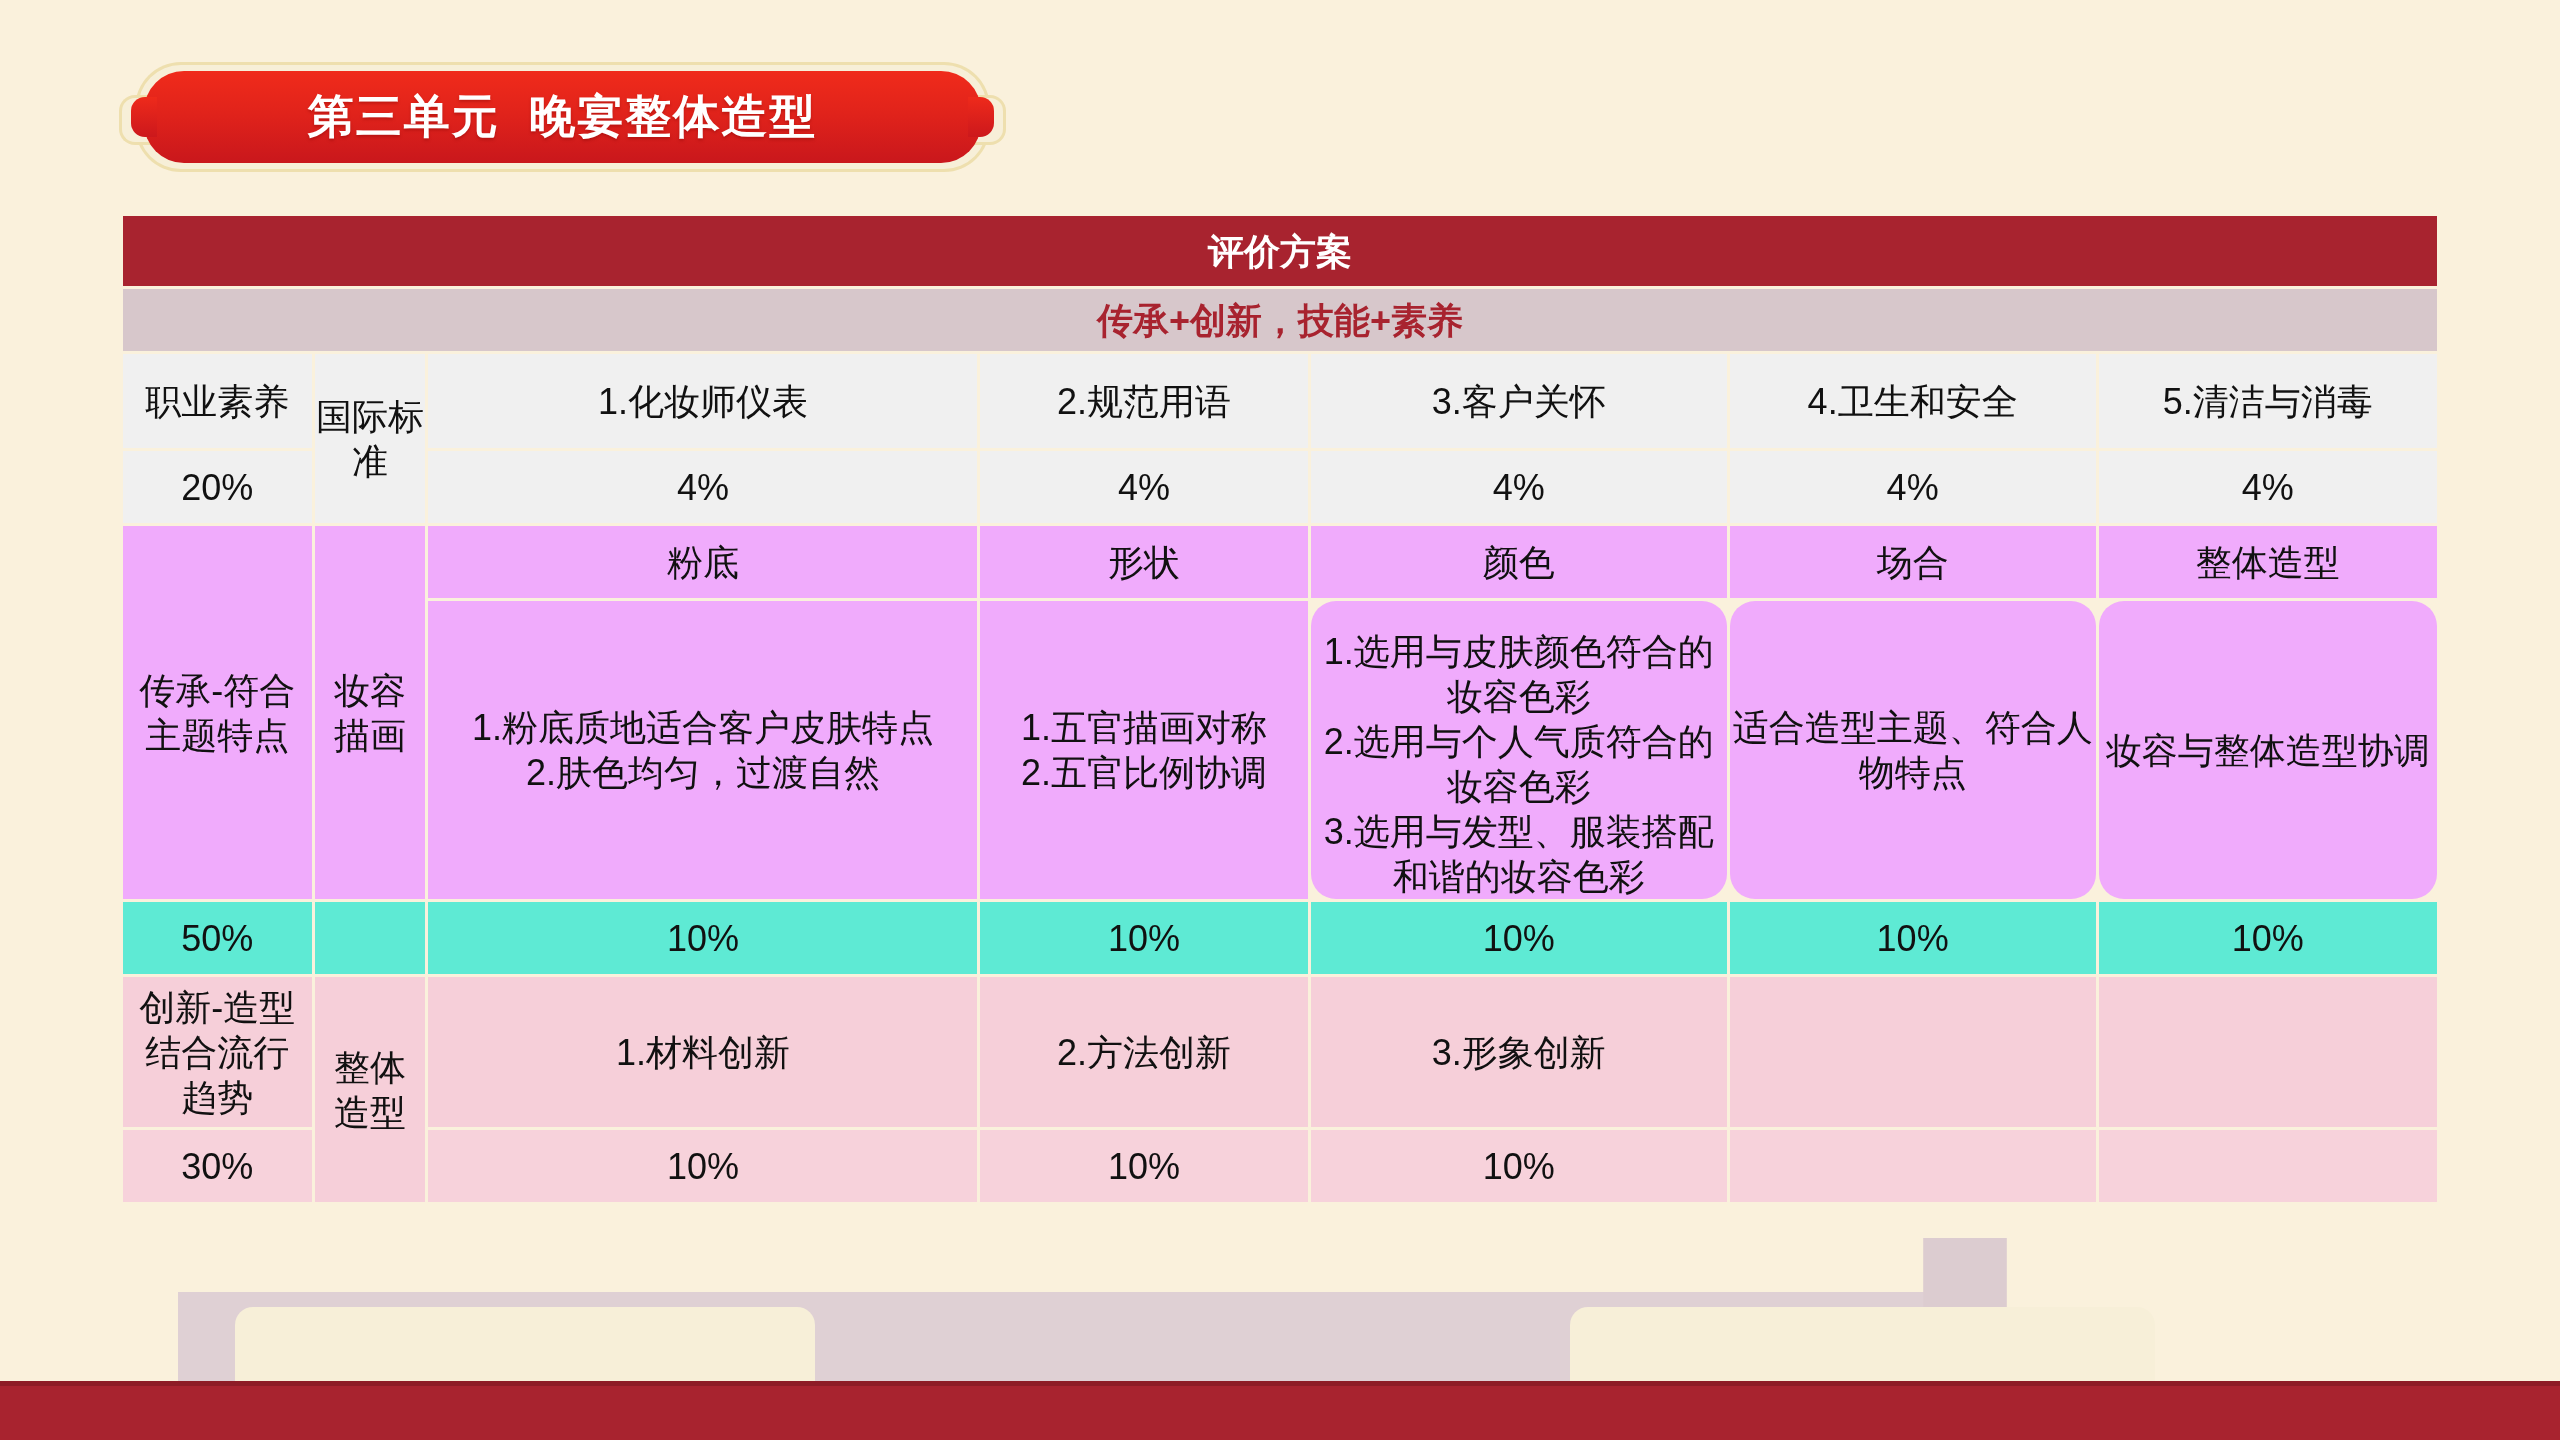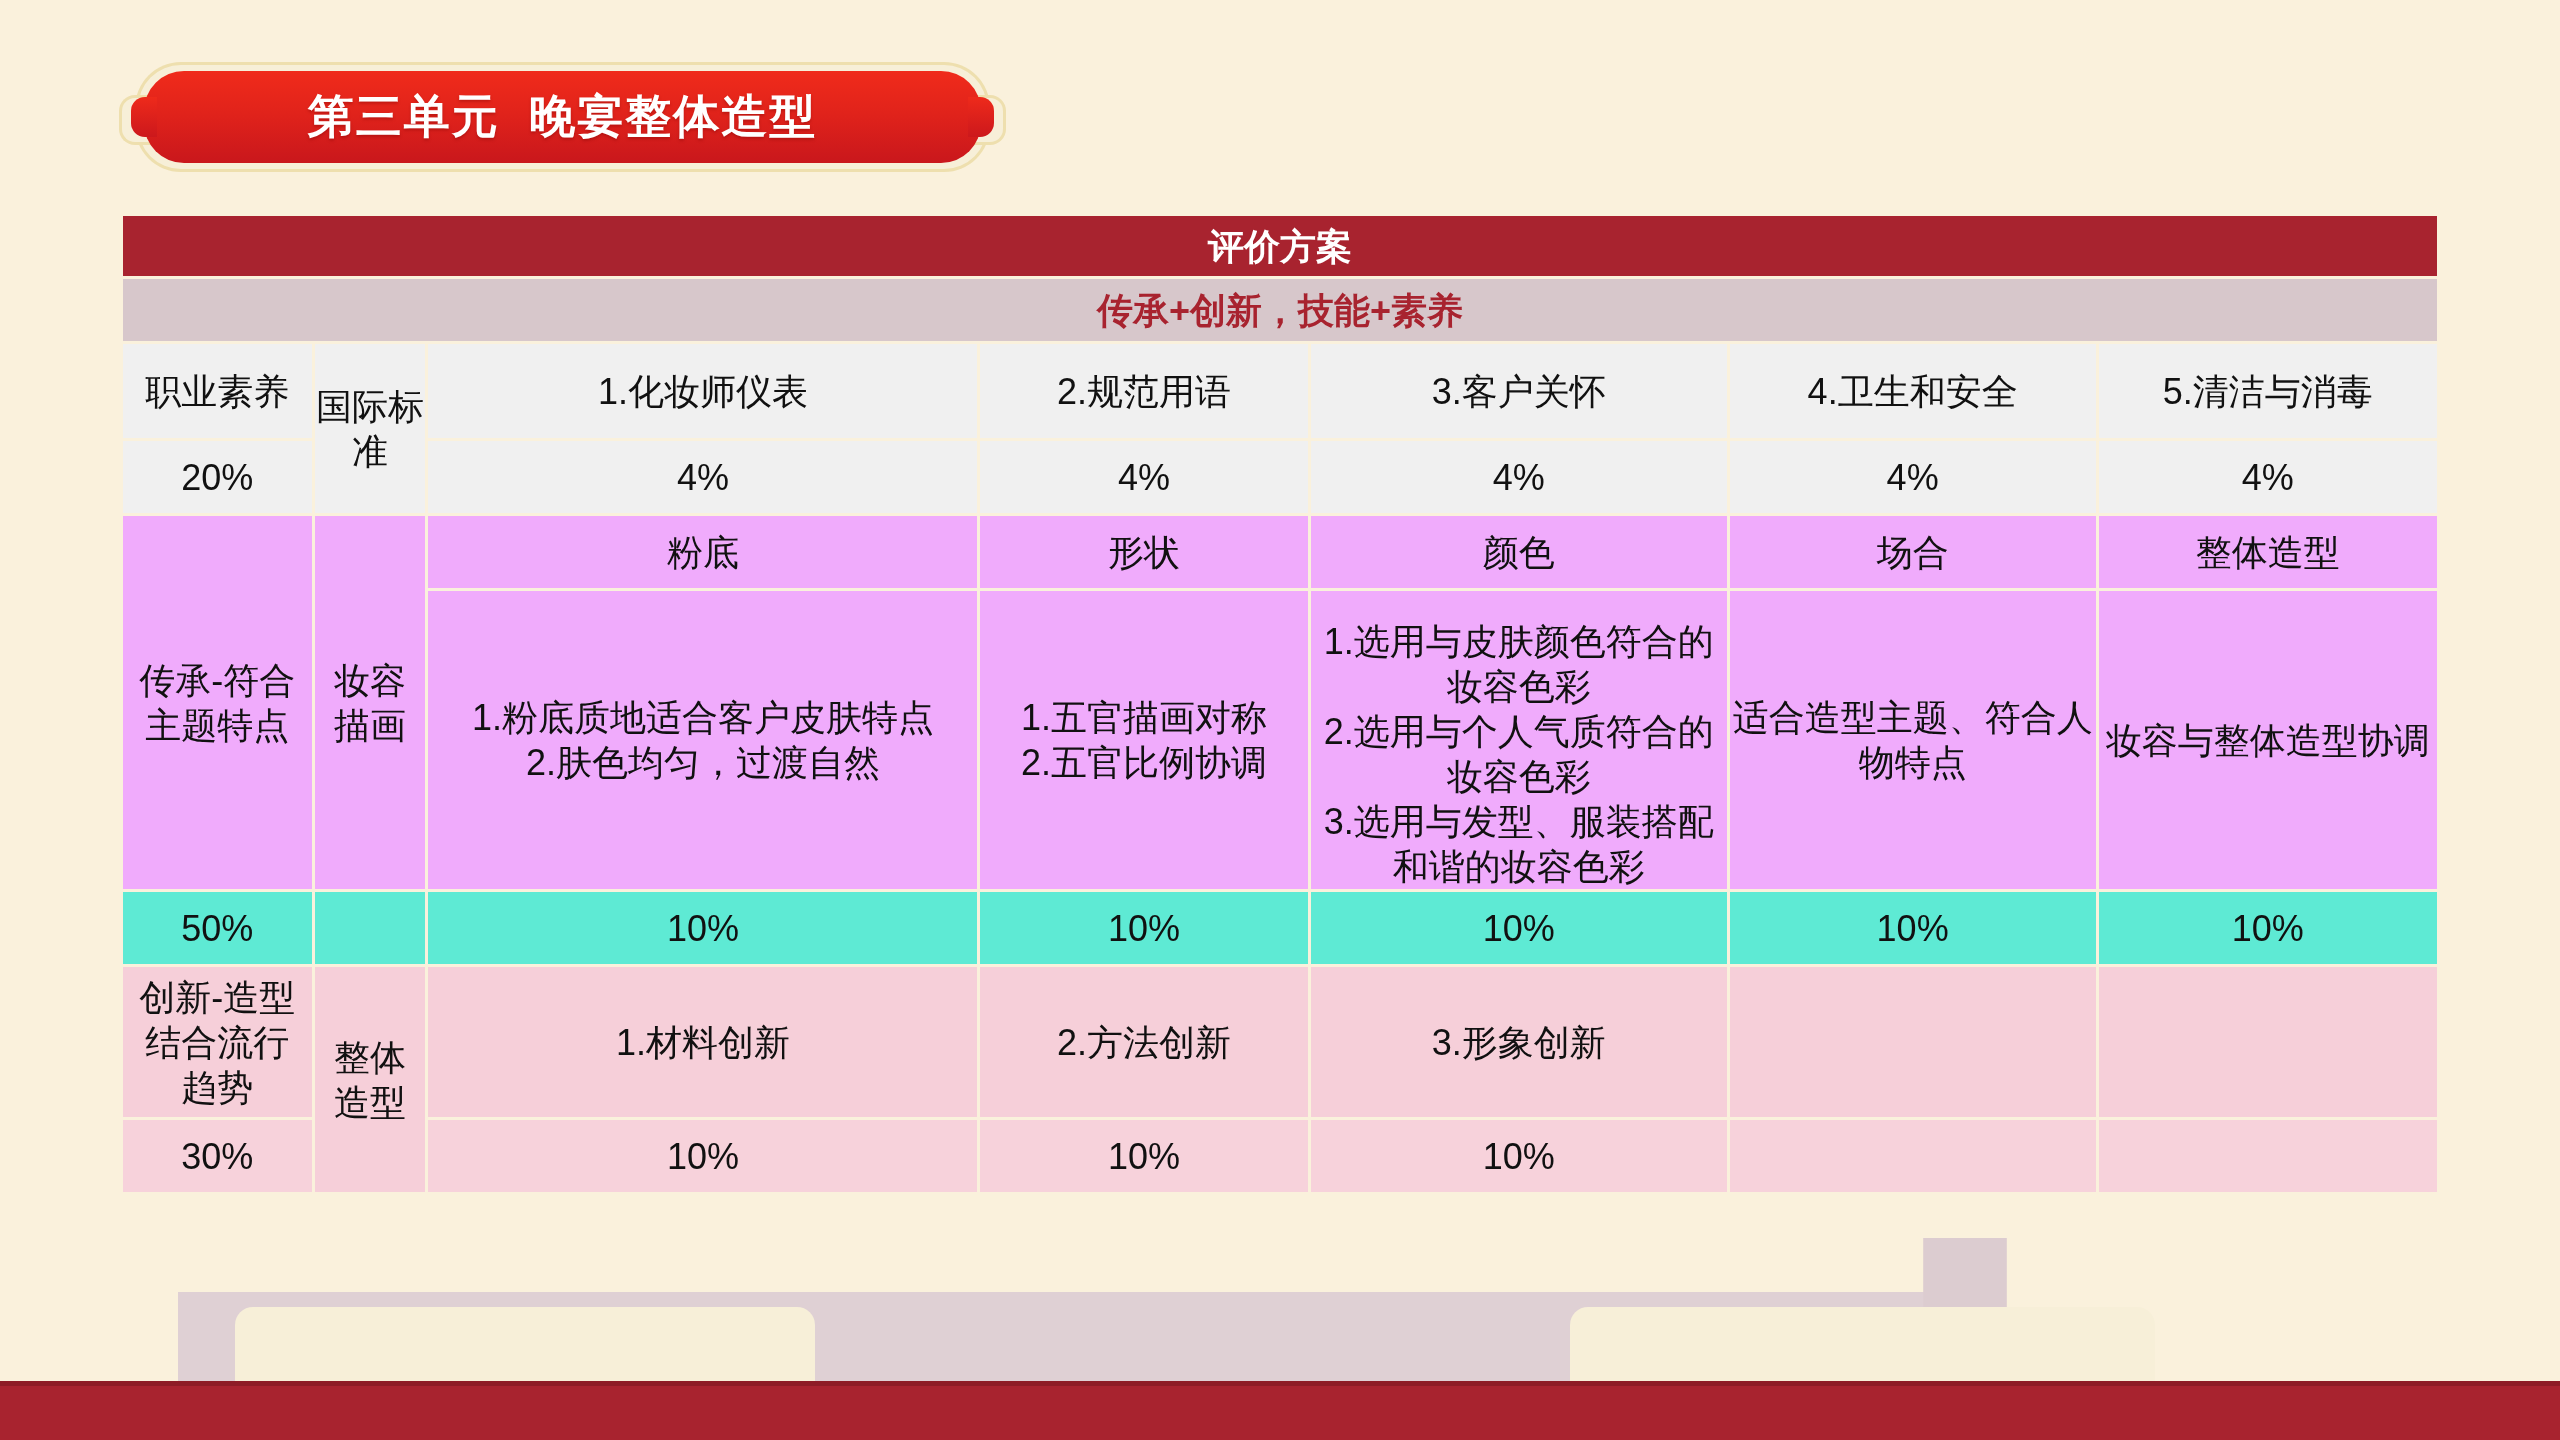--- a/index.html
+++ b/index.html
@@ -53,34 +53,34 @@
     border-collapse:separate;border-spacing:3px;
     width:2320px;table-layout:fixed;
     background:#FAF1DC;
   }
   table#eval-table td{
     padding:0;vertical-align:middle;text-align:center;
     color:#111;font-size:36px;line-height:1.25;
   }
   .c-title{
     background:#A8232F;color:#fff !important;font-weight:bold;
-    font-size:40px;height:60px;
+    font-size:40px;height:70px;
   }
   .c-sub{
     background:#D7C7CB;color:#A8232F !important;font-weight:bold;
     font-size:40px;height:62px;
   }
   .c-grey{background:#F0F0F0;}
   .c-pink{background:#f0abfc;}
   .c-pink2{background:#5eead4;}
   .c-lightpink{background:#F6CFD9;}
   .c-lightpink2{background:#F7D2DB;}
   .left-text{
     text-align:left;padding-left:14px;padding-right:10px;
-    font-size:32px;line-height:1.3;
+    font-size:32px;line-height:1.3;border-radius:25px;
   }
   .ctr-text{font-size:32px;line-height:1.35;}
   .vert-narrow{font-size:36px;line-height:1.2;}
   .row-hdr-h{height:94px;}
   .row-pct-h{height:72px;}
 
   
   #arrow{
     position:absolute;left:1870px;top:1238px;width:190px;height:202px;
     background:#DCCCD0;

